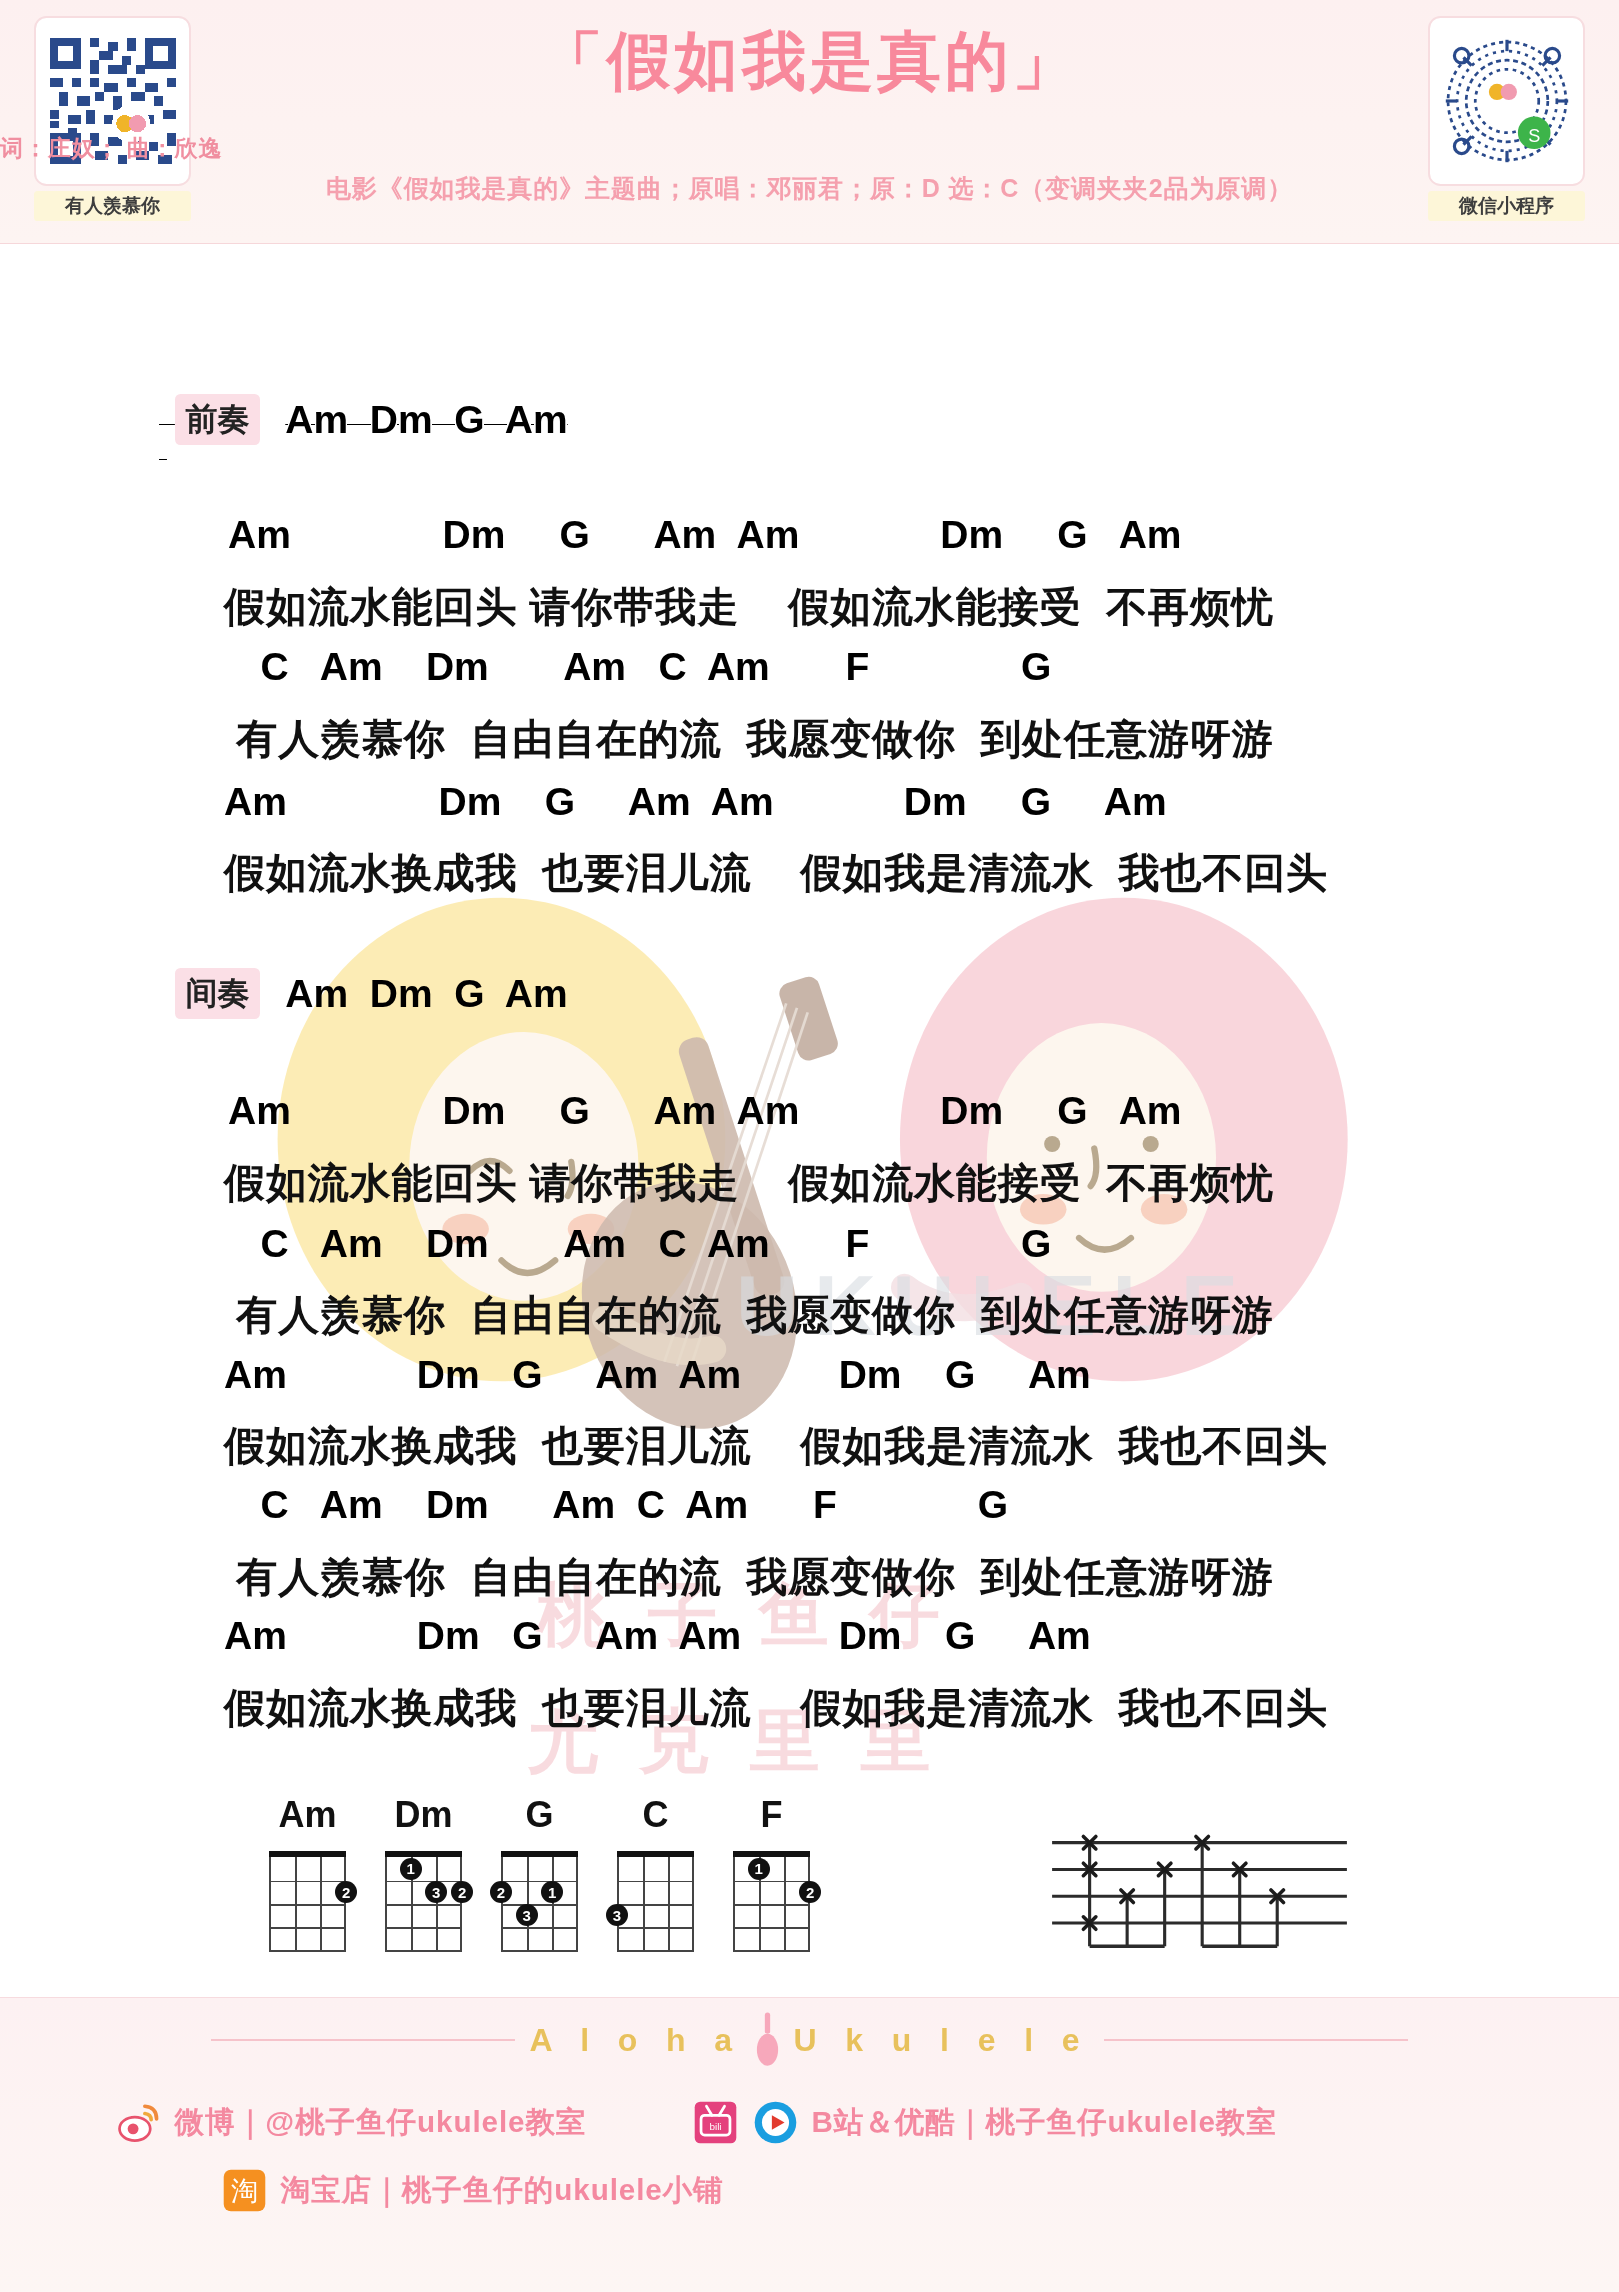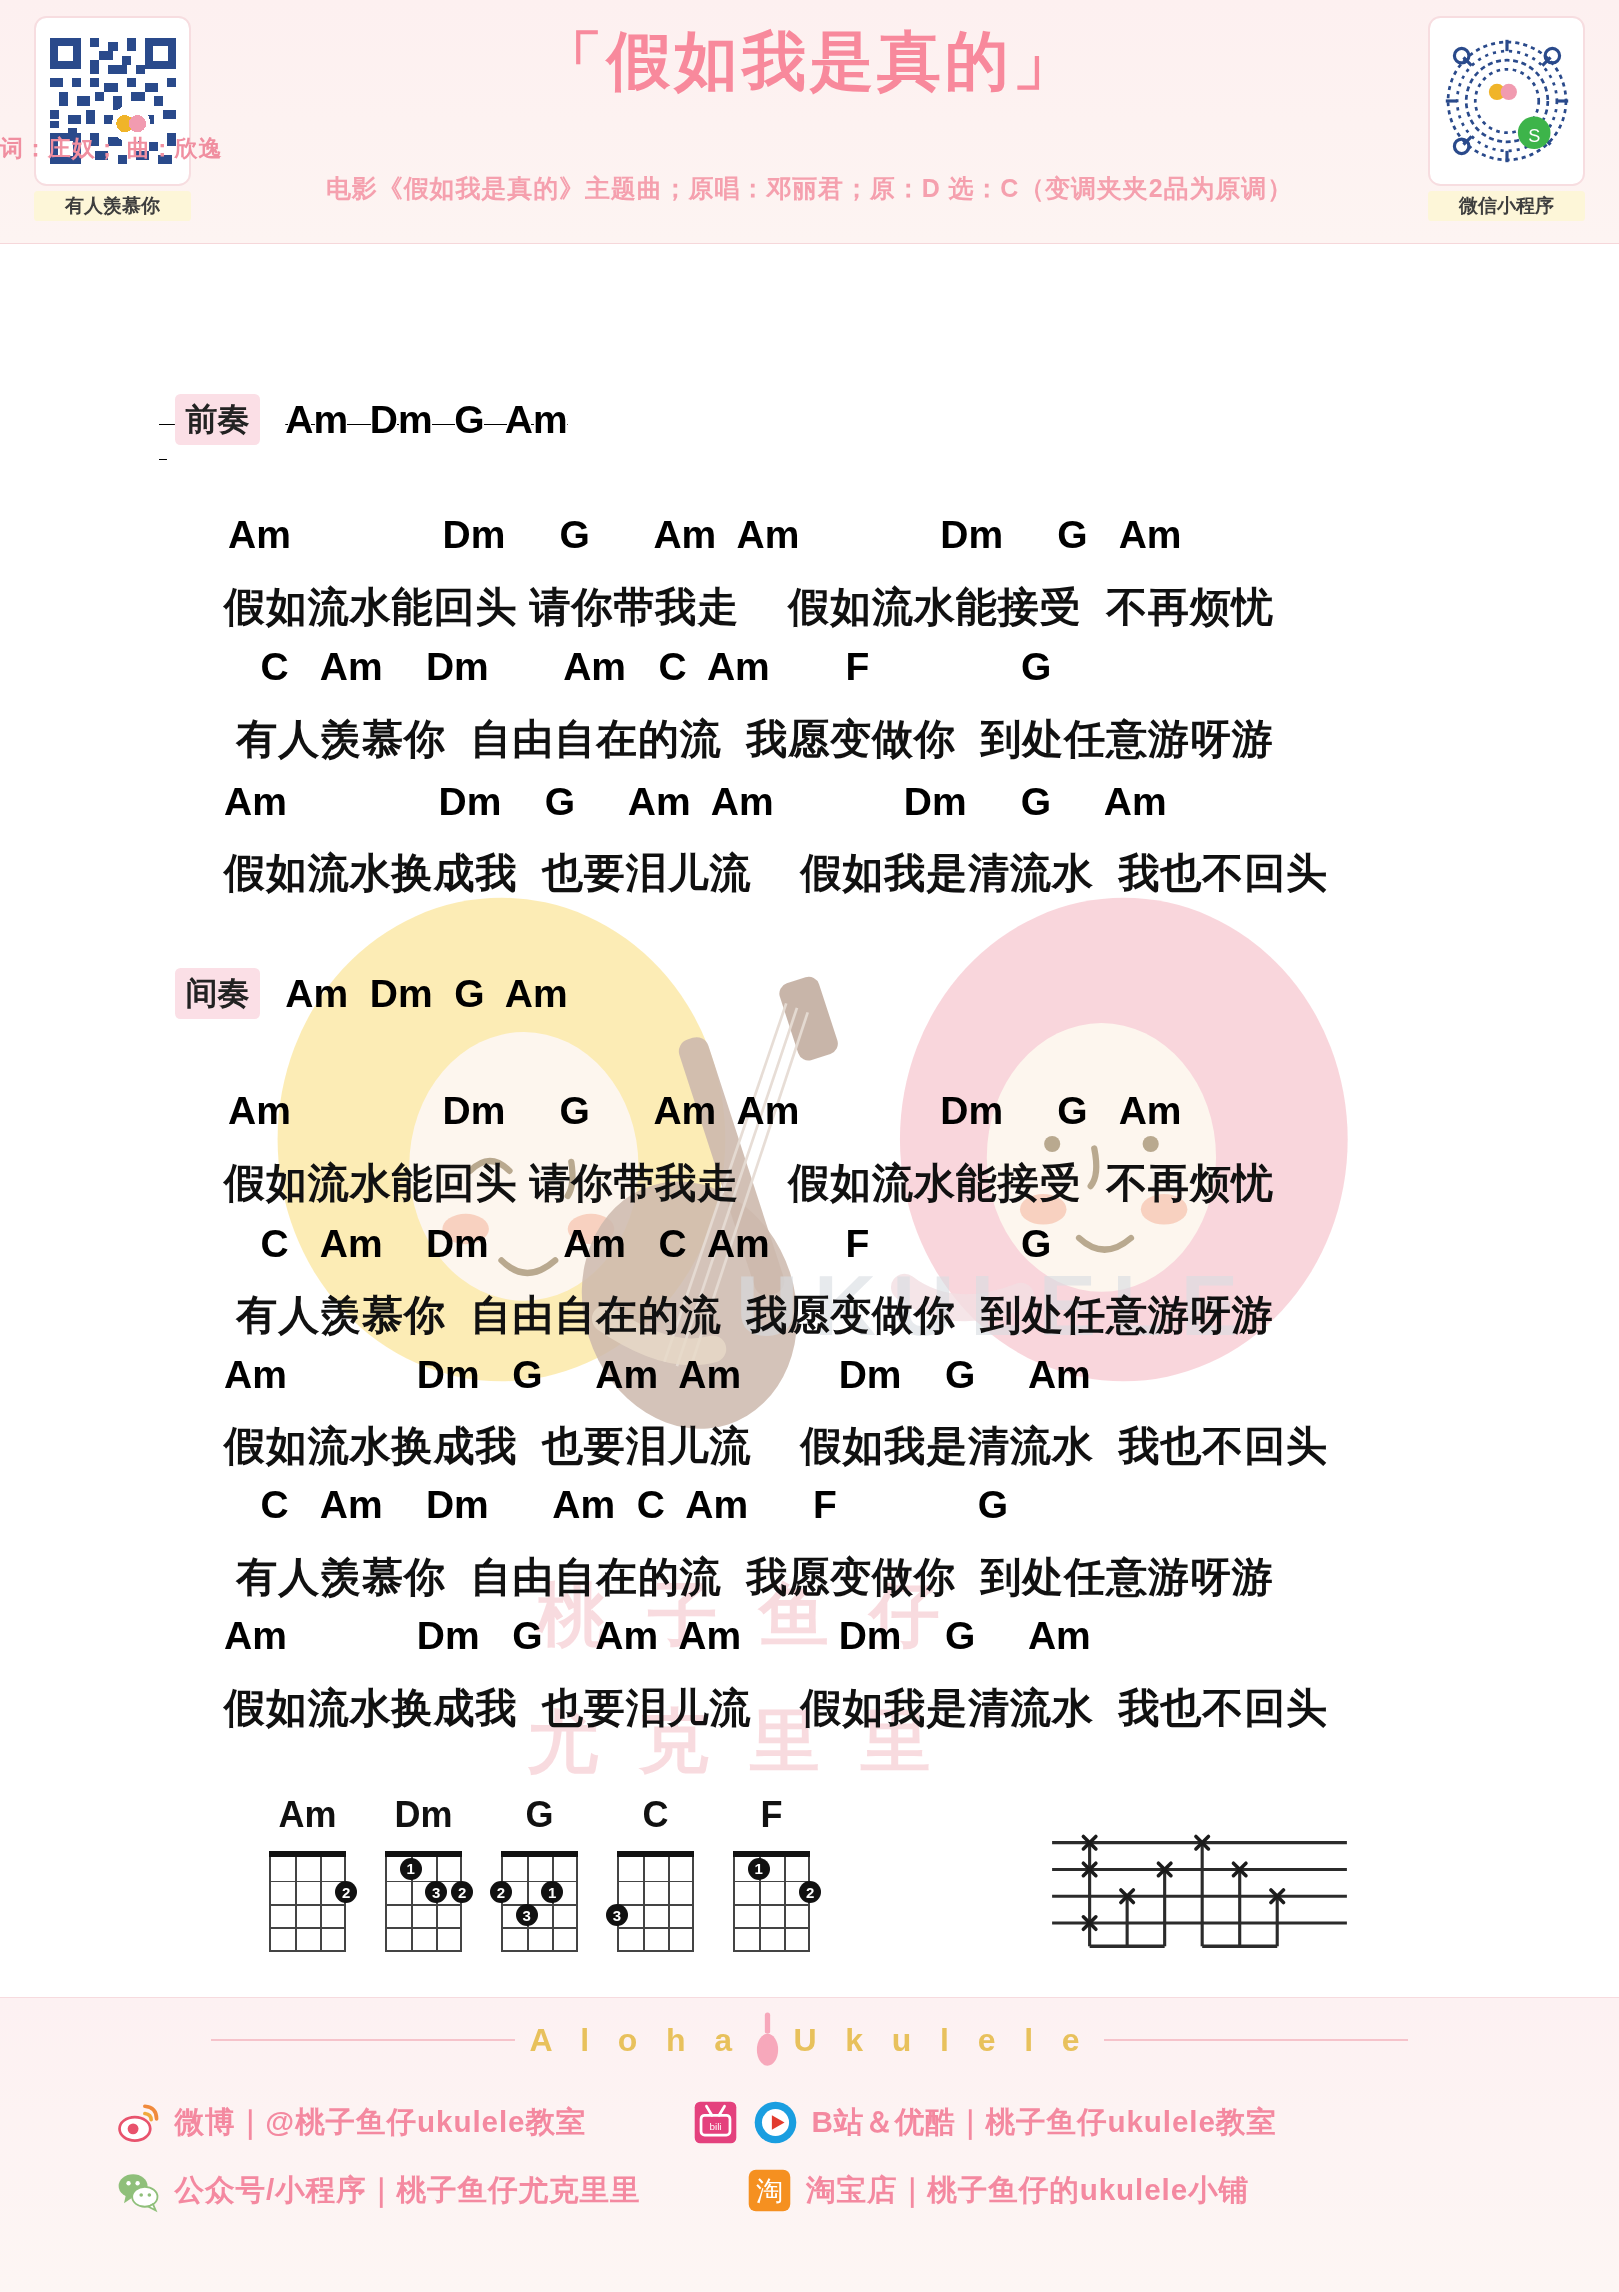--- a/index.html
+++ b/index.html
@@ -440,35 +440,20 @@
             <circle cx="26" cy="26" r="23" fill="#1a9ee0"></circle>
             <circle cx="26" cy="26" r="15" fill="#fff"></circle>
             <polygon points="22,18 36,26 22,34" fill="#e23b2e"></polygon>
           </svg>
         </span>
         <span class="ftext">B站＆优酷｜桃子鱼仔ukulele教室</span>
       </div>
     </div>
 
     <div class="frow">
-      <div class="fitem">
-        <span class="ficon">
-          <svg width="47" height="47" viewBox="0 0 52 52">
-            <ellipse cx="20" cy="21" rx="16" ry="13" fill="#8fbf7a"></ellipse>
-            <polygon points="12,31 10,40 19,34" fill="#8fbf7a"></polygon>
-            <circle cx="15" cy="18" r="2.4" fill="#fff"></circle>
-              <circle cx="25" cy="18" r="2.4" fill="#fff"></circle>
-            <ellipse cx="33" cy="33" rx="14" ry="11" fill="#fff" stroke="#8fbf7a" stroke-width="2"></ellipse>
-            <polygon points="42,41 45,48 37,44" fill="#fff" stroke="#8fbf7a" stroke-width="2"></polygon>
-            <circle cx="29" cy="31" r="2" fill="#8fbf7a"></circle>
-              <circle cx="38" cy="31" r="2" fill="#8fbf7a"></circle>
-          </svg>
-        </span>
-        <span class="ftext">公众号/小程序｜桃子鱼仔尤克里里</span>
-      </div>
       <div class="fitem second">
         <span class="ficon">
           <svg width="47" height="47" viewBox="0 0 52 52">
             <rect x="3" y="3" width="46" height="46" rx="8" fill="#f59020"></rect>
             <text x="26" y="37" font-size="30" fill="#fff" text-anchor="middle" font-family="Liberation Sans, sans-serif">淘</text>
           </svg>
         </span>
         <span class="ftext">淘宝店｜桃子鱼仔的ukulele小铺</span>
       </div>
     </div>

